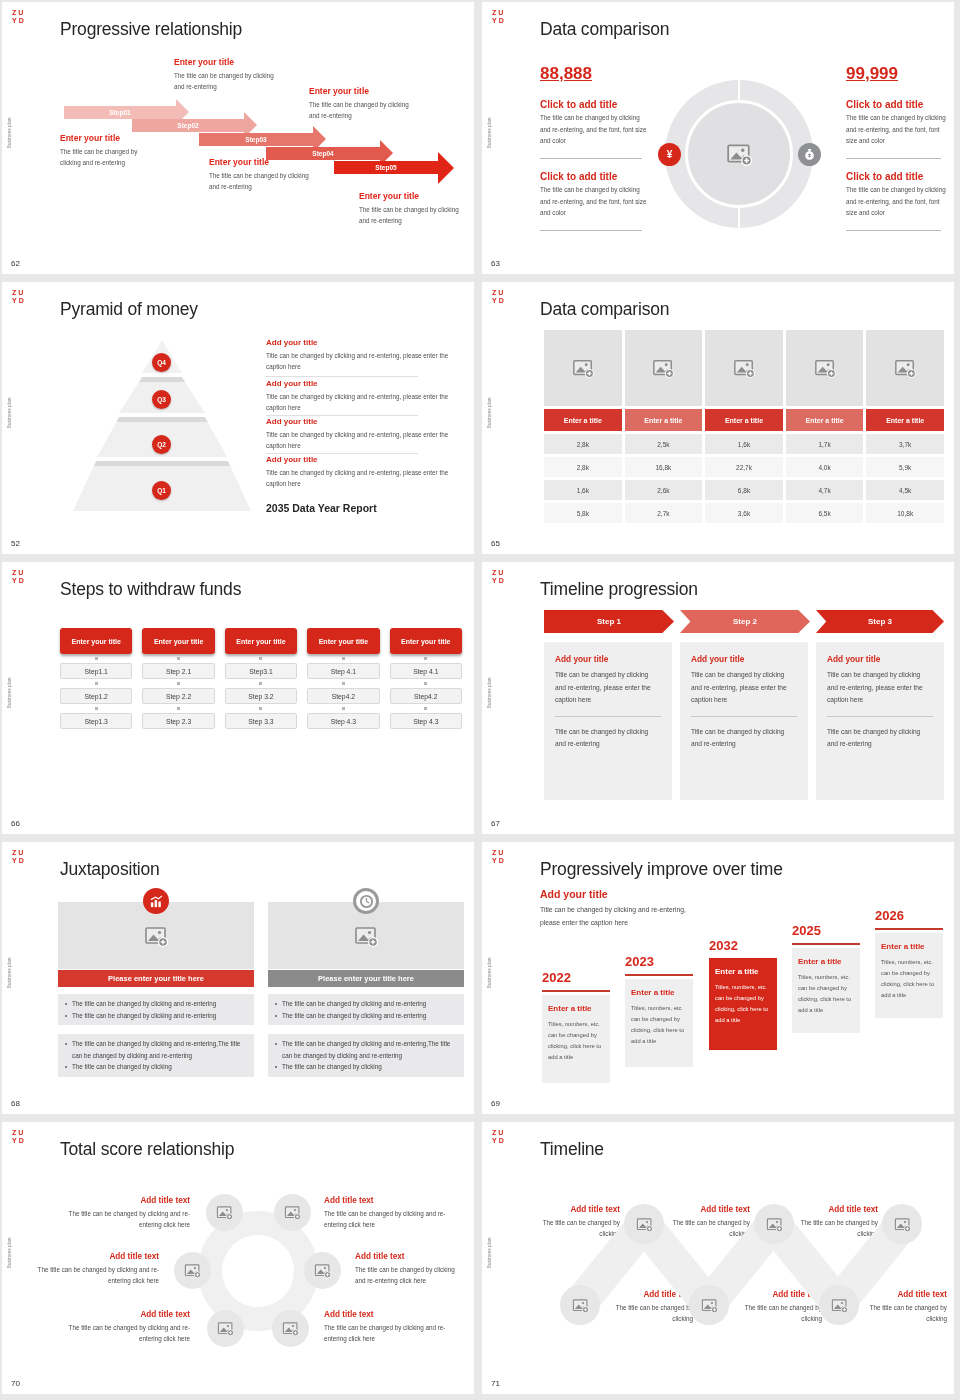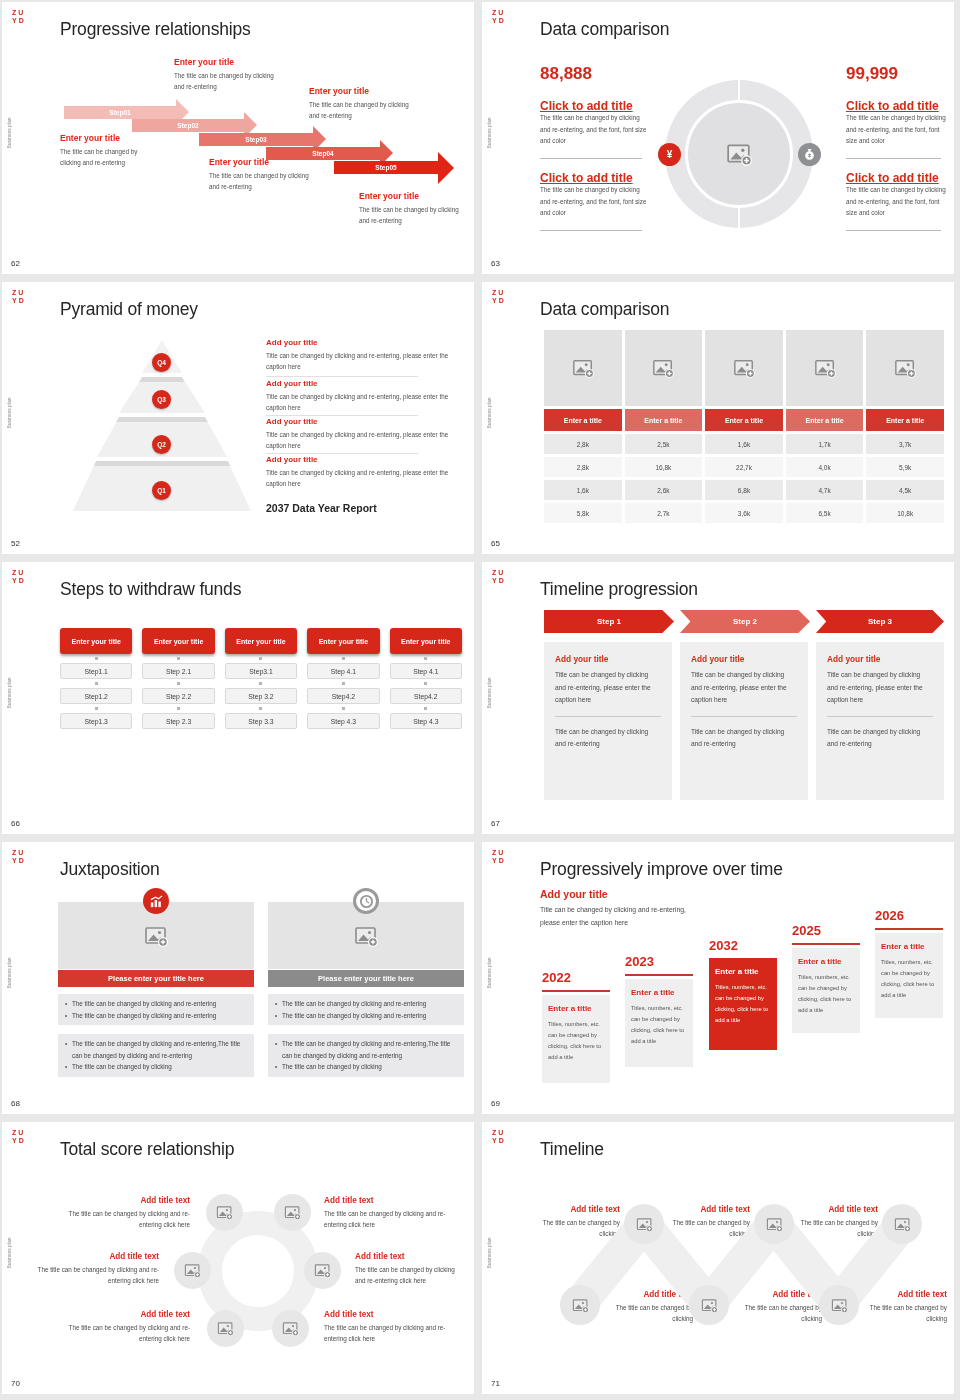--- a/index.html
+++ b/index.html
@@ -29,22 +29,22 @@
   .c2 { background:#efa69f; } .c2::after { border-left-color:#efa69f; }
   .c3 { background:#e6766c; } .c3::after { border-left-color:#e6766c; }
   .c4 { background:#e15a4d; } .c4::after { border-left-color:#e15a4d; }
   .c5 { background:#e02517; } .c5::after { border-left-color:#e02517;
         border-top-width:16px; border-bottom-width:16px; border-left-width:16px;
         top:-9.5px; right:-16px; }
   .tb { position:absolute; }
   .tb .t { font-size:8.5px; font-weight:bold; color:#e02517; margin-bottom:3px; }
   .tb .c { font-size:6.3px; color:#4f4f4f; line-height:1.8; }
   
-  .bigval { position:absolute; font-size:17px; font-weight:bold; color:#d5281b; }
-  .ct { position:absolute; font-size:12px; font-weight:bold; color:#d5281b;text-decoration:underline; }
+  .bigval { position:absolute; font-size:17px; font-weight:bold; color:#d5281b;text-decoration:underline; }
+  .ct { position:absolute; font-size:10px; font-weight:bold; color:#d5281b; }
   .cc { position:absolute; font-size:6.3px; color:#4f4f4f; line-height:1.85; }
   .dv { position:absolute; border-top:1px solid #b9b9b9; }
   .donut-outer { position:absolute; border-radius:50%; background:#e6e6e8; }
   .donut-inner { position:absolute; border-radius:50%; background:#e0e0e2; border:3px solid #fff; }
   .donut-line { position:absolute; width:2px; background:#fff; }
   .badge { position:absolute; border-radius:50%; display:flex; align-items:center;
            justify-content:center; }
   
   .pyr { position:absolute; background:linear-gradient(180deg,#d9d9d9 0 5px,#f0f0f0 5px); }
   .pyr.apex { background:#f2f2f2; }
@@ -148,21 +148,21 @@
       <path d="M8 7 v4 M6.5 8 h3 M6.5 10 h3" stroke="#8f9094" stroke-width="1" fill="none"></path>
     </symbol>
   </defs>
 </svg>
 
 <div class="page">
 
   <div class="sl">
     <div class="logo"><span>ZU</span><br><span>YD</span></div>
     <div class="vt">Business plan</div>
-    <div class="ttl">Progressive relationships</div>
+    <div class="ttl">Progressive relationship</div>
 
     <div class="a62 c1" style="left:62px;top:104px;width:112px">
         <span class="albl">Step01</span>
       </div>
     <div class="a62 c2" style="left:130px;top:117px;width:112px">
         <span class="albl">Step02</span>
       </div>
     <div class="a62 c3" style="left:197px;top:131px;width:114px">
         <span class="albl">Step03</span>
       </div>
@@ -260,21 +260,21 @@
     <div class="dv" style="left:264px;top:133px;width:152px;border-color:#e0e0e0"></div>
     <div class="p64item" style="left:264px;top:135px">
       <div class="t">Add your title</div>
       <div class="c">Title can be changed by clicking and re-entering, please enter the caption here</div>
     </div>
     <div class="dv" style="left:264px;top:171px;width:152px;border-color:#e0e0e0"></div>
     <div class="p64item" style="left:264px;top:173px">
       <div class="t">Add your title</div>
       <div class="c">Title can be changed by clicking and re-entering, please enter the caption here</div>
     </div>
-    <div class="footer64" style="left:264px;top:220px">2037 Data Year Report</div>
+    <div class="footer64" style="left:264px;top:220px">2035 Data Year Report</div>
     <div class="num">52</div>
   </div>
 
   <div class="sl">
     <div class="logo"><span>ZU</span><br><span>YD</span></div>
     <div class="vt">Business plan</div>
     <div class="ttl">Data comparison</div>
 
     <div class="tbl">
       <div class="imgcell">

